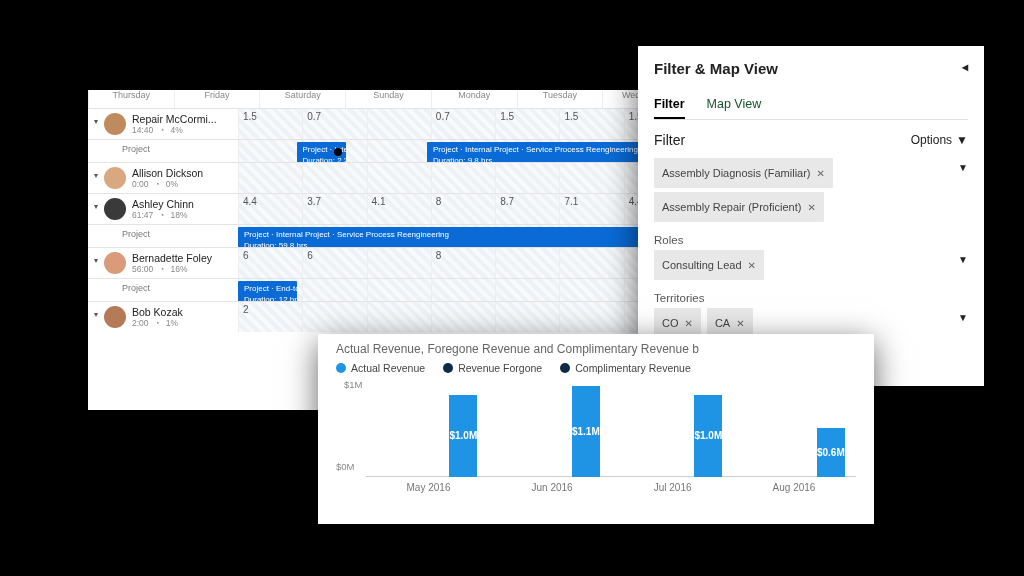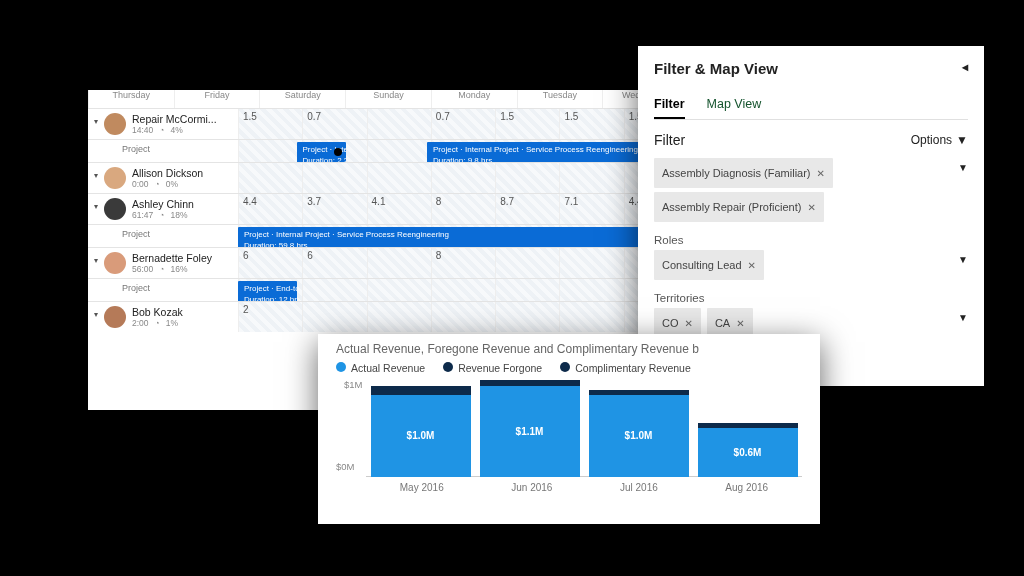--- a/index.html
+++ b/index.html
@@ -52,33 +52,33 @@
   .f-row .opt { font-size:12px; display:flex; align-items:center; gap:4px; }
   .sec-lbl { font-size:11.5px; color:#555; margin:6px 0 4px; }
   .chips { position:relative; margin-bottom:8px; }
   .chip { display:inline-flex; align-items:center; gap:6px; background:#e8e8e8;
           padding:9px 8px; font-size:11px; color:#444; border-radius:1px; margin:0 6px 4px 0; }
   .chip .x { font-size:10px; color:#666; cursor:pointer; }
   .dd { position:absolute; right:0; top:4px; font-size:10px; }
 
   
   #chart {
-    position:absolute; left:318px; top:334px; width:502px; height:190px;
+    position:absolute; left:318px; top:334px; width:556px; height:190px;
     background:#fff; box-shadow:0 8px 30px rgba(0,0,0,.6);
     font-size:11px; color:#444; padding:8px 18px 0;
   }
   #chart .title { font-size:12px; color:#666; }
   .legend { display:flex; gap:18px; margin:6px 0 4px; font-size:10.5px; }
-  .lg { display:flex; align-items:flex-start; gap:5px; }
+  .lg { display:flex; align-items:center; gap:5px; }
   .sw { width:10px; height:10px; border-radius:50%; }
   .plot { position:relative; height:115px; margin-left:30px; }
   .ylab { position:absolute; left:-30px; font-size:9.5px; color:#888; transform:translateY(-50%); }
   .bars { position:absolute; left:0; right:0; bottom:16px; top:0; display:flex; justify-content:space-around; align-items:flex-end; }
   .grp { width:100px; display:flex; flex-direction:column; align-items:center; }
-  .stack { width:100px; display:flex; flex-direction:column; justify-content:flex-end; }
+  .stack { width:100px; display:flex; flex-direction:row; justify-content:flex-end; }
   .seg-top { background:#0d2a4a; }
   .seg-main { background:#1f94e4; display:flex; align-items:center; justify-content:center;
               color:#fff; font-size:10px; font-weight:600; }
   .xl { position:absolute; bottom:0; left:0; right:0; display:flex; justify-content:space-around;
         font-size:10px; color:#777; }
   .baseline { position:absolute; left:0; right:0; bottom:16px; height:1px; background:#ccc; }
 </style>
 </head>
 <body>
 

